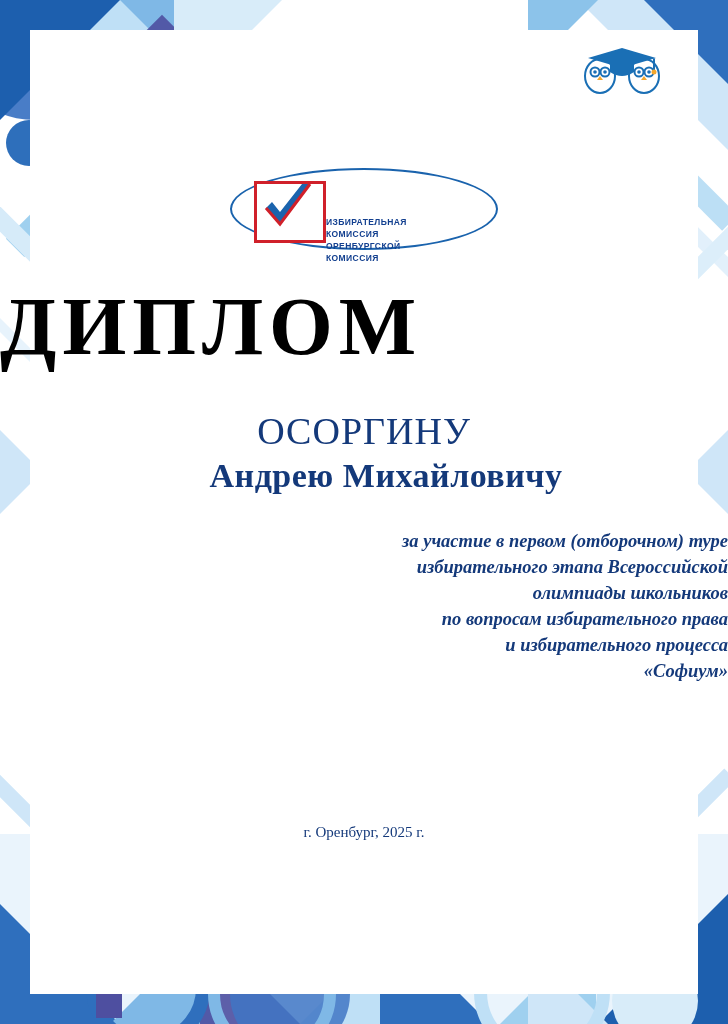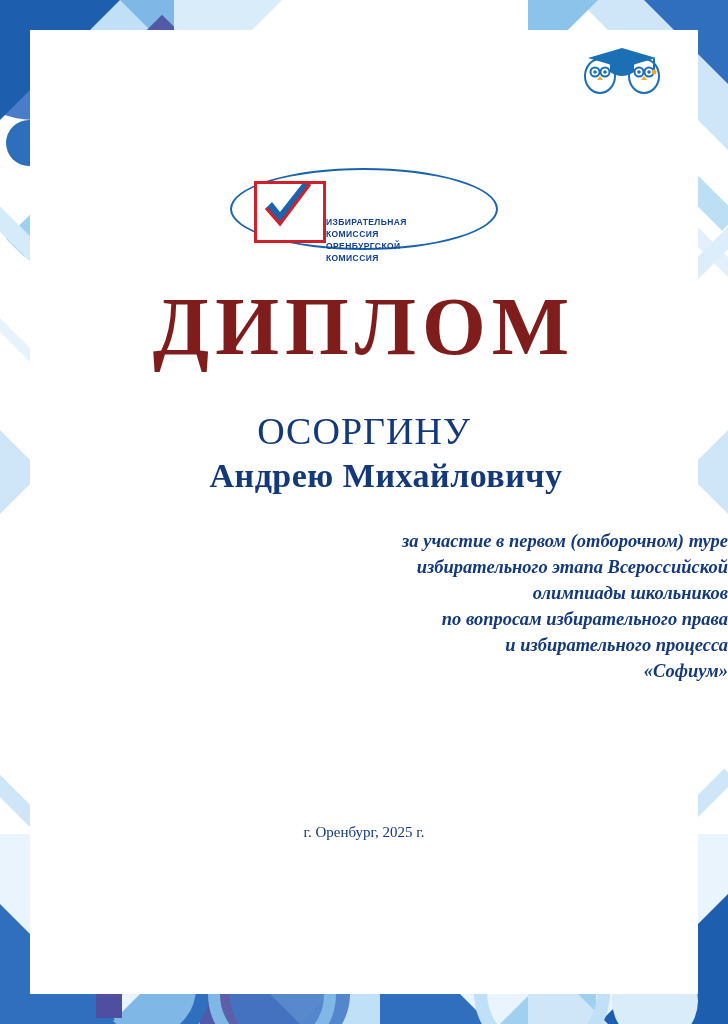--- a/index.html
+++ b/index.html
@@ -136,26 +136,25 @@
     color: #123f8f;
     margin-top: 32px;
   }
 
   
   .title {
     position: absolute;
     top: 286px;
     left: 0;
     width: 728px;
-    text-align: center;
     font-family: "Liberation Serif", serif;
     font-weight: bold;
     font-size: 82px;
     letter-spacing: 6px;
-    color: #7f1d1d;
+    color: #000000;
     line-height: 1;
   }
 
   .recipient {
     position: absolute;
     top: 408px;
     left: 0;
     width: 728px;
     text-align: center;
     color: #14397a;

